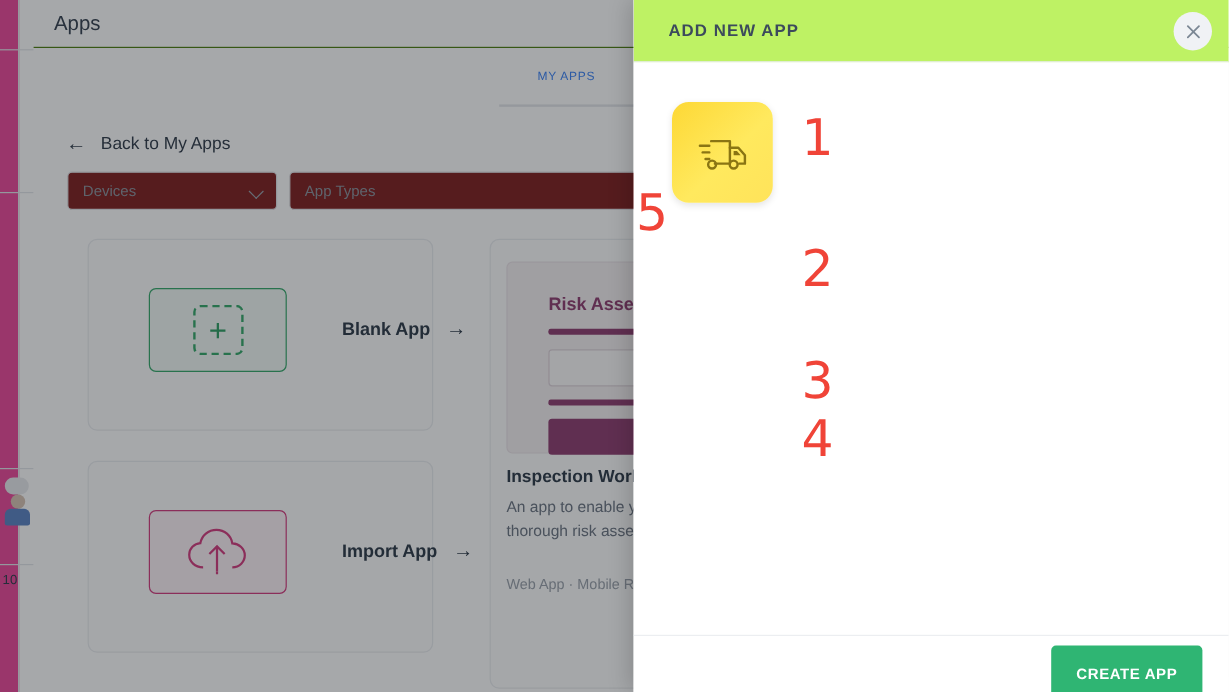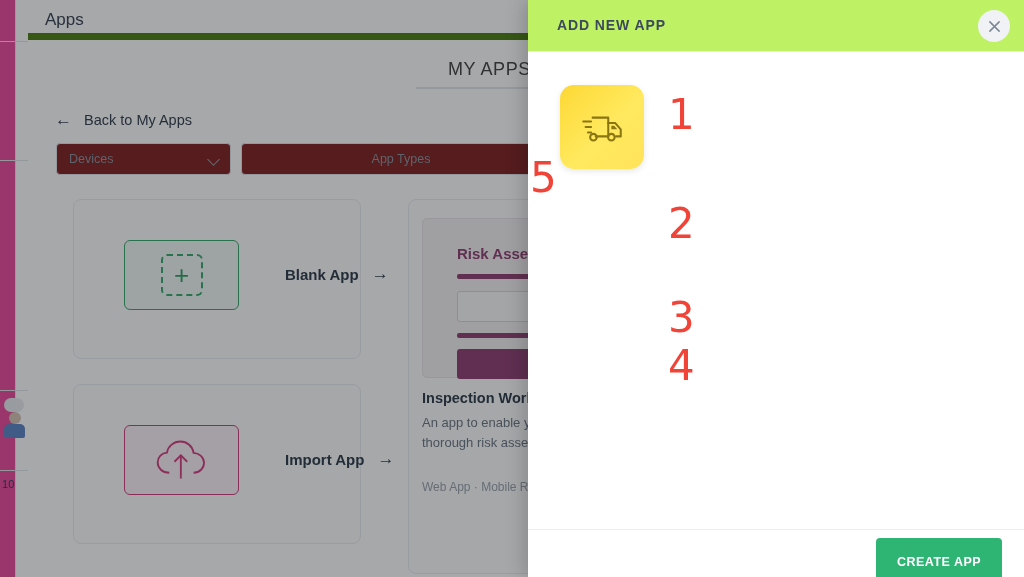--- a/index.html
+++ b/index.html
@@ -30,34 +30,34 @@
   }
   .rail-avatar .head { position:absolute; left:5px; top:0; width:12px; height:12px; border-radius:50%; background:#d8c3b3; }
   .rail-avatar .body { position:absolute; left:0px; top:12px; width:21px; height:14px; border-radius:5px 5px 2px 2px; background:#5b83c4; }
   .rail-num {
     position: absolute; left: 2px; top: 478px; width: 26px;
     font-size: 11px; color: #2f3b4c; letter-spacing: .2px;
   }
 
   .bg-topbar {
     position: absolute; left: 28px; top: 0; right: 0; height: 40px;
-    background: #ffffff; border-bottom: 7px solid #4d7c0f;
+    background: #ffffff; border-bottom: 1px solid #4d7c0f;
   }
   .bg-topbar .title {
     position: absolute; left: 17px; top: 10px;
     font-size: 17px; color: #35404f; font-weight: 400;
   }
   .bg-body {
     position: absolute; left: 28px; top: 41px; right: 0; bottom: 0;
     background: #ffffff;
   }
   .tabs-row { position: absolute; left: 0; right: 0; top: 18px; height: 38px; }
   .tab-myapps {
     position: absolute; left: 420px; top: 0;
-    font-size: 18px; color: #404040; letter-spacing: .6px;
+    font-size: 10px; color: #3b82f6; letter-spacing: .6px;
   }
   .tab-underline {
     position: absolute; left: 388px; top: 28px; width: 310px; height: 2px;
     background: #e4e6ea;
   }
   .tab-underline-active {
     position: absolute; left: 650px; top: 28px; width: 95px; height: 3px;
     background: #2fb573;
   }
 
@@ -68,21 +68,21 @@
   }
   .back-arrow { font-size: 17px; color:#303b49; line-height:1; }
 
   .filters { position: absolute; left: 28px; top: 102px; display: flex; gap: 10px; }
   .filter-box {
     height: 32px; border: 1px solid #e2e4e8; border-radius: 4px; background: #7f1d1d;
     display: flex; align-items: center; padding: 0 12px;
     font-size: 12.5px; color: #8b929c; position: relative;
   }
   .filter-devices { width: 175px; }
-  .filter-apptypes { width: 320px; justify-content: center; }
+  .filter-apptypes { width: 320px; }
   .chev {
     position:absolute; right:12px; top:11px; width:9px; height:9px;
     border-right:1.6px solid #98a0aa; border-bottom:1.6px solid #98a0aa;
     transform: rotate(45deg); transform-origin: center;
   }
 
   .card {
     position: absolute; background: #fdfdfd;
     border: 1px solid #ebedf0; border-radius: 8px;
   }

